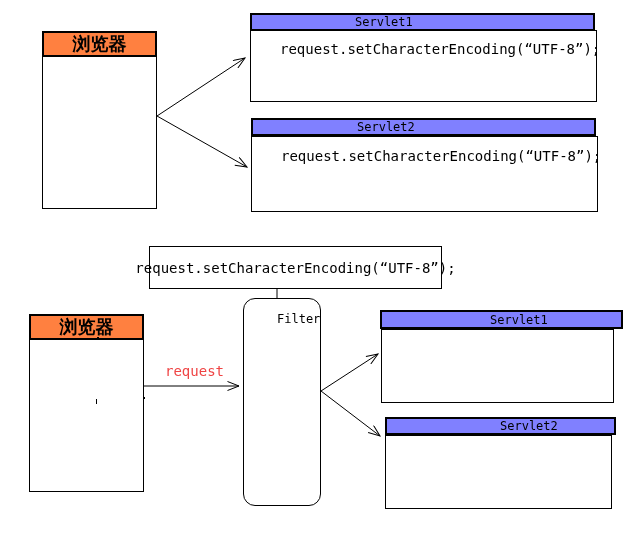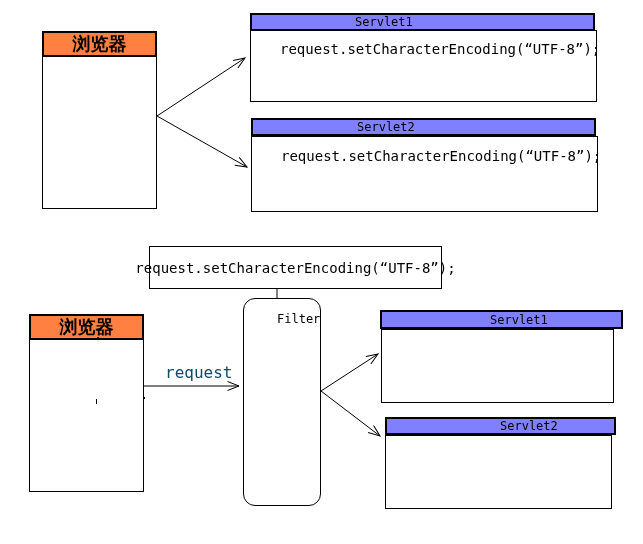--- a/index.html
+++ b/index.html
@@ -57,21 +57,21 @@
   }
   .filter {
     border: 1px solid #000000;
     border-radius: 12px;
     background: #ffffff;
     text-align: center;
     font-size: 12px;
     padding-top: 13px;
     padding-left: 33px;
   }
-  .floatlabel { font-size: 16px; color: #0c4a6e; white-space: nowrap; }
+  .floatlabel { font-size: 14px; color: #ef4444; white-space: nowrap; }
   .mark { background: #000000; }
 </style>
 </head>
 <body>
 
 <div class="canvas">
 
   <svg class="overlay" viewBox="0 0 643 544">
     <defs>
       <marker id="ah" viewBox="0 0 14 10" refX="13" refY="5" markerWidth="14" markerHeight="10" orient="auto" markerUnits="userSpaceOnUse">

